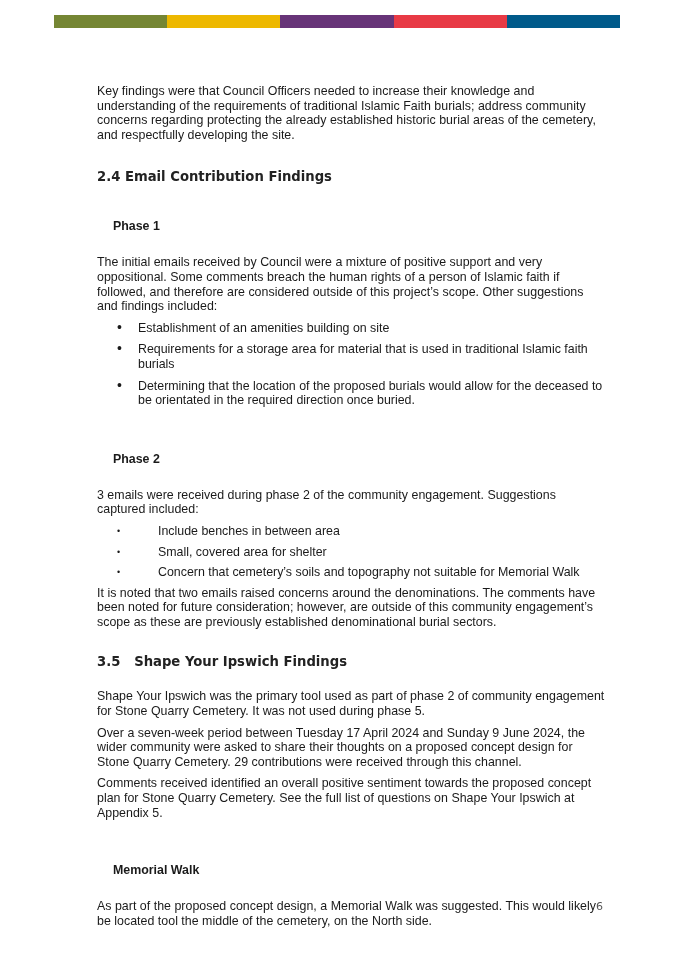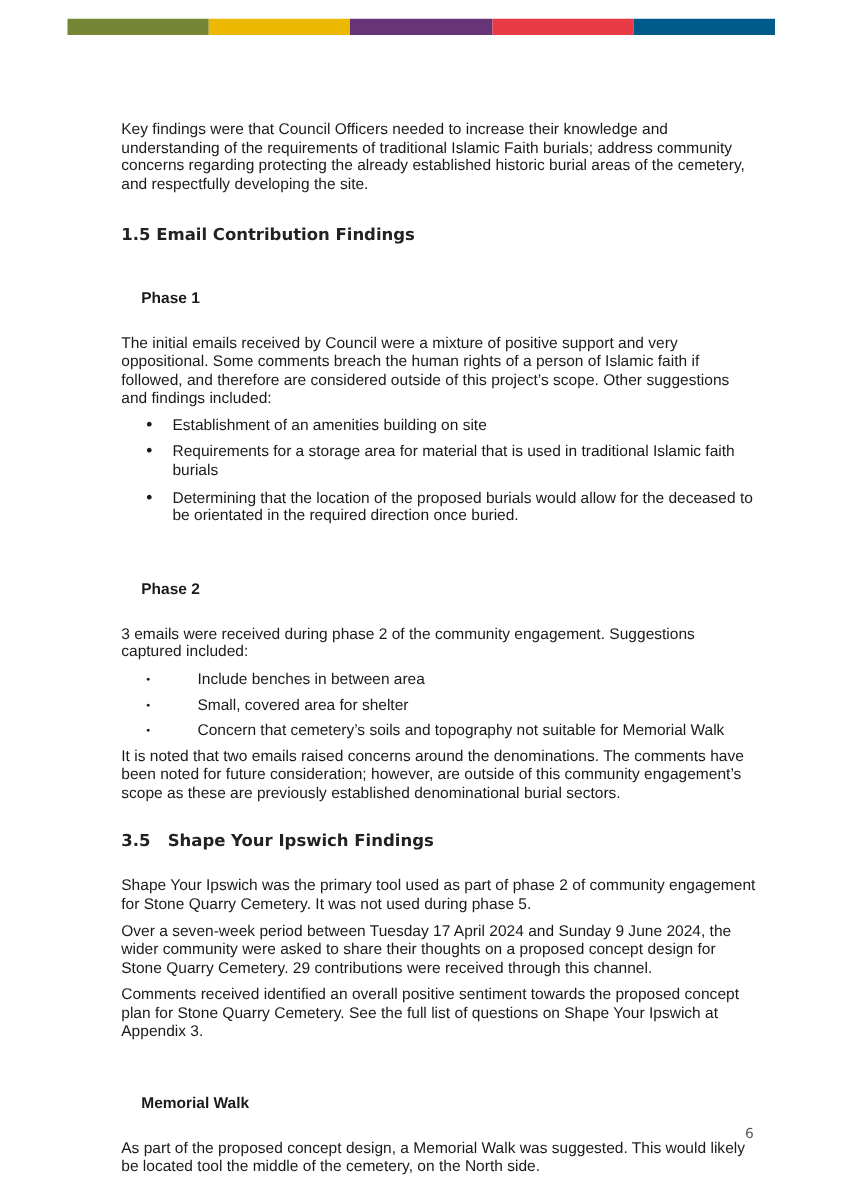--- a/index.html
+++ b/index.html
@@ -23,21 +23,21 @@
     height: 13px;
     display: flex;
   }
   .color-bar .seg {
     flex: 1 1 0;
     height: 100%;
   }
   .content {
     position: absolute;
     left: 97px;
-    top: 96px;
+    top: 84px;
     width: 510px;
   }
   p {
     margin: 0;
     font-size: 12.4px;
     line-height: 14.6px;
     letter-spacing: 0.02px;
   }
   .h2 {
     font-family: "DejaVu Sans", sans-serif;
@@ -99,21 +99,21 @@
   <div class="seg" style="background:#673478"></div>
   <div class="seg" style="background:#E83A45"></div>
   <div class="seg" style="background:#005A8A"></div>
 </div>
 
 <div class="content">
 
   <p>Key findings were that Council Officers needed to increase their knowledge and understanding of the requirements of traditional Islamic Faith burials; address community concerns regarding protecting the already established historic burial areas of the cemetery, and respectfully developing the site.</p>
 
   <div style="height:26px"></div>
-  <h2 class="h2">1.5 Email Contribution Findings</h2>
+  <h2 class="h2">2.4 Email Contribution Findings</h2>
 
   <div style="height:17px"></div>
   <h3 class="h3">Phase 1</h3>
   <div style="height:5px"></div>
   <p>The initial emails received by Council were a mixture of positive support and very oppositional.  Some comments breach the human rights of a person of Islamic faith if followed, and therefore are considered outside of this project’s scope. Other suggestions and findings included:</p>
 
   <div style="height:7px"></div>
   <ul class="dots big">
     <li>
       <span class="bullet">•</span>
@@ -154,21 +154,21 @@
   <p>It is noted that two emails raised concerns around the denominations. The comments have been noted for future consideration; however, are outside of this community engagement’s scope as these are previously established denominational burial sectors.</p>
 
   <div style="height:24px"></div>
   <h2 class="h2" style="white-space:pre">3.5   Shape Your Ipswich Findings</h2>
 
   <div style="height:18px"></div>
   <p>Shape Your Ipswich was the primary tool used as part of phase 2 of community engagement for Stone Quarry Cemetery.  It was not used during phase 5.</p>
   <div style="height:7px"></div>
   <p>Over a seven-week period between Tuesday 17 April 2024 and Sunday 9 June 2024, the wider community were asked to share their thoughts on a proposed concept design for Stone Quarry Cemetery. 29 contributions were received through this channel.</p>
   <div style="height:7px"></div>
-  <p>Comments received identified an overall positive sentiment towards the proposed concept plan for Stone Quarry Cemetery. See the full list of questions on Shape Your Ipswich at Appendix 3.</p>
+  <p>Comments received identified an overall positive sentiment towards the proposed concept plan for Stone Quarry Cemetery. See the full list of questions on Shape Your Ipswich at Appendix 5.</p>
 
   <div style="height:27px"></div>
   <h3 class="h3">Memorial Walk</h3>
   <div style="height:5px"></div>
   <p>As part of the proposed concept design, a Memorial Walk was suggested. This would likely be located tool the middle of the cemetery, on the North side.</p>
 </div>
 
 <div class="page-number">6</div>
 
 </body></html>

